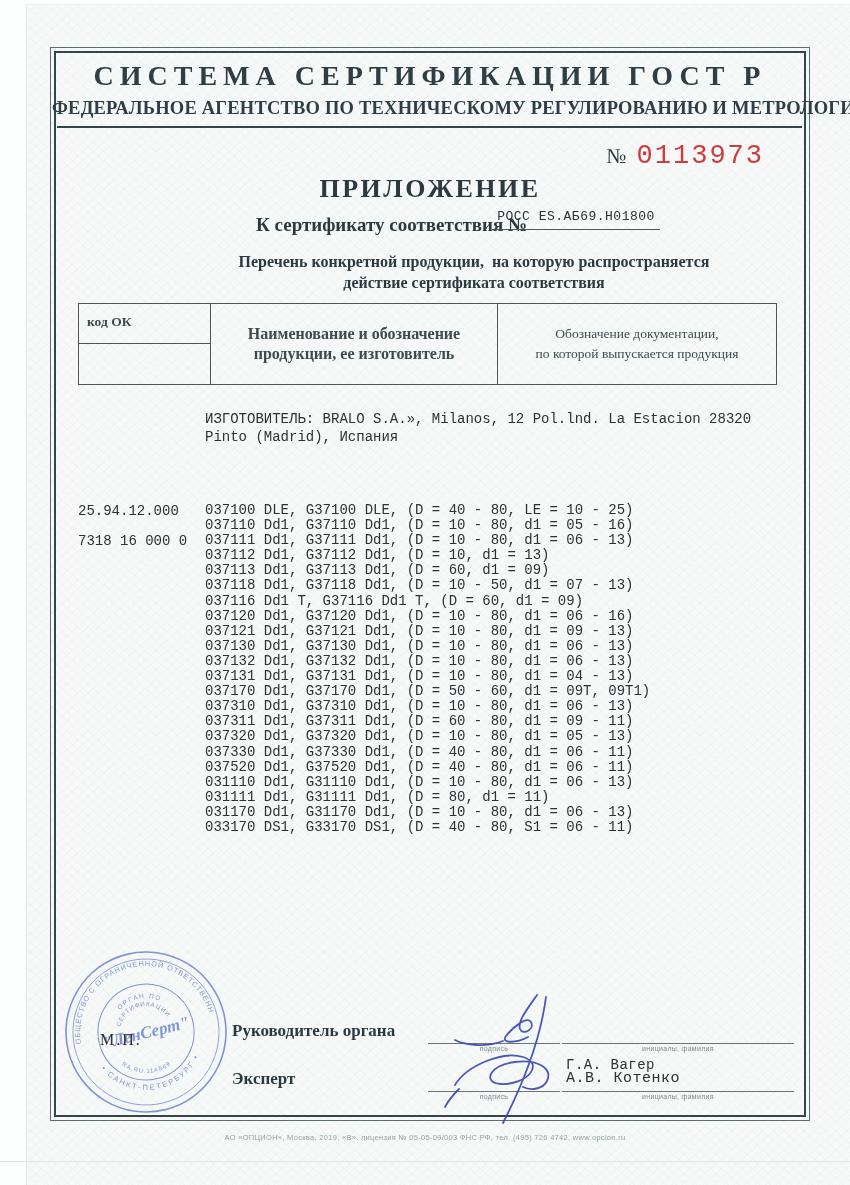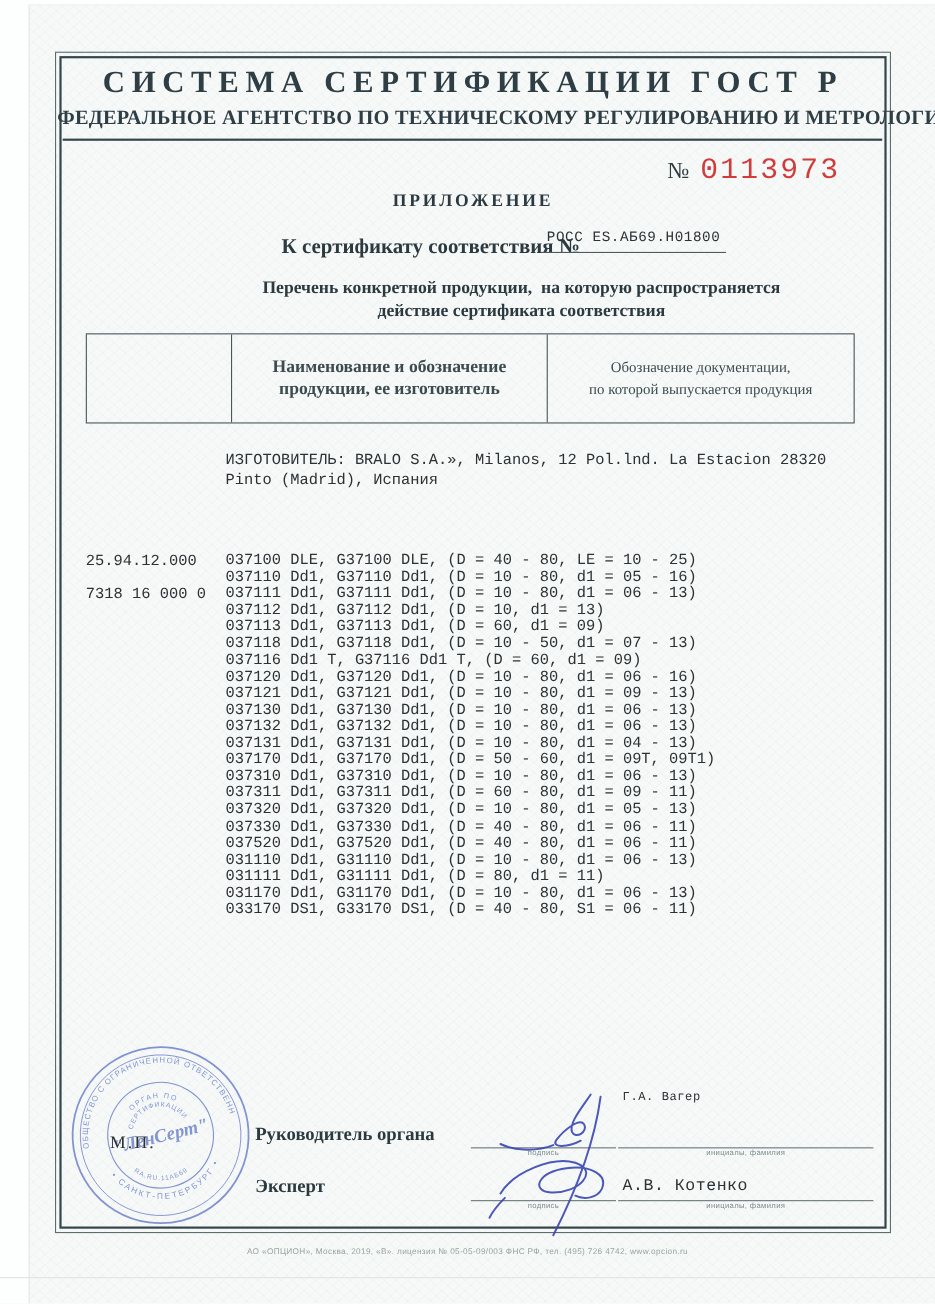--- a/index.html
+++ b/index.html
@@ -37,21 +37,21 @@
   }
   .header-rule{position:absolute;left:57px;top:126px;width:745px;height:2px;background:#35464b;}
   .form-number{position:absolute;top:141px;right:86px;display:flex;align-items:baseline;gap:10px;}
   .form-number .no-sign{font-size:21px;color:#2f3b3e;}
   .form-number .digits{
     font-family:"Liberation Mono","DejaVu Sans Mono",monospace;
     font-size:27px;color:#d23b3b;letter-spacing:2px;
   }
   .doc-title{
     position:absolute;top:174px;left:52px;width:756px;text-align:center;
-    font-size:16px;font-weight:bold;letter-spacing:2.5px;color:#2c3a40;
+    font-size:26px;font-weight:bold;letter-spacing:2.5px;color:#2c3a40;
   }
   .cert-label{position:absolute;top:214px;left:256px;font-size:19px;font-weight:bold;}
   .cert-num-wrap{
     position:absolute;top:206px;left:492px;width:168px;text-align:center;
     border-bottom:1.5px solid #4f5a5c;padding-bottom:5px;
   }
   .cert-num{font-family:"Liberation Mono","DejaVu Sans Mono",monospace;font-size:13px;color:#2c3134;letter-spacing:0.5px;white-space:nowrap;}
   .subtitle{
     position:absolute;top:251px;left:52px;width:756px;text-align:center;
     font-size:16px;font-weight:bold;line-height:21px;white-space:pre-wrap;color:#2c3a40;margin-left:44px;
@@ -79,21 +79,21 @@
   .role-expert{position:absolute;left:232px;top:1069px;font-size:17px;font-weight:bold;}
   .sig-line{position:absolute;border-top:1px solid #6a7678;}
   .sig-line .under{
     display:block;text-align:center;font-family:"Liberation Sans",sans-serif;
     font-size:7px;color:#7d8a8c;margin-top:1px;letter-spacing:0.3px;
   }
   .sig-line-1{left:428px;top:1043px;width:132px;}
   .sig-line-2{left:428px;top:1091px;width:132px;}
   .name-line-1{left:562px;top:1043px;width:232px;}
   .name-line-2{left:562px;top:1091px;width:232px;}
-  .name-head{position:absolute;left:566px;top:992px;font-size:11px;letter-spacing:0.5px;}
+  .name-head{position:absolute;left:566px;top:1057px;font-size:14px;letter-spacing:0.5px;}
   .name-expert{position:absolute;left:566px;top:1070px;font-size:15px;letter-spacing:0.5px;}
   .mp-label{position:absolute;left:100px;top:1031px;font-size:16px;color:#2b3033;letter-spacing:2px;}
   .stamp{position:absolute;left:60px;top:946px;width:172px;height:172px;transform:rotate(-14deg);opacity:0.85;}
   .sig-overlay{position:absolute;left:425px;top:985px;width:210px;height:145px;}
   .footer-text{
     position:absolute;top:1133px;left:0;width:100%;text-align:center;
     font-family:"Liberation Sans",sans-serif;font-size:7.5px;color:#98a3a1;letter-spacing:0.3px;
   }
   .bottom-rule{position:absolute;top:1161px;left:0;width:100%;height:1px;background:#dfe5e4;}
 </style>
@@ -120,20 +120,21 @@
 <div class="cert-label">К сертификату соответствия №</div>
 <div class="cert-num-wrap">
   <span class="cert-num">РОСС ES.АБ69.Н01800</span>
 </div>
 
 <div class="subtitle">Перечень конкретной продукции,  на которую распространяется
 действие сертификата соответствия</div>
 
 <div class="ptable">
   <div class="col1">
+    <div class="cell-a">код ОК</div>
   </div>
   <div class="col2">Наименование и обозначение
 продукции, ее изготовитель</div>
   <div class="col3">Обозначение документации,
 по которой выпускается продукция</div>
 </div>
 
 <div class="manufacturer mono">ИЗГОТОВИТЕЛЬ: BRALO S.A.», Milanos, 12 Pol.lnd. La Estacion 28320
 Pinto (Madrid), Испания</div>
 

